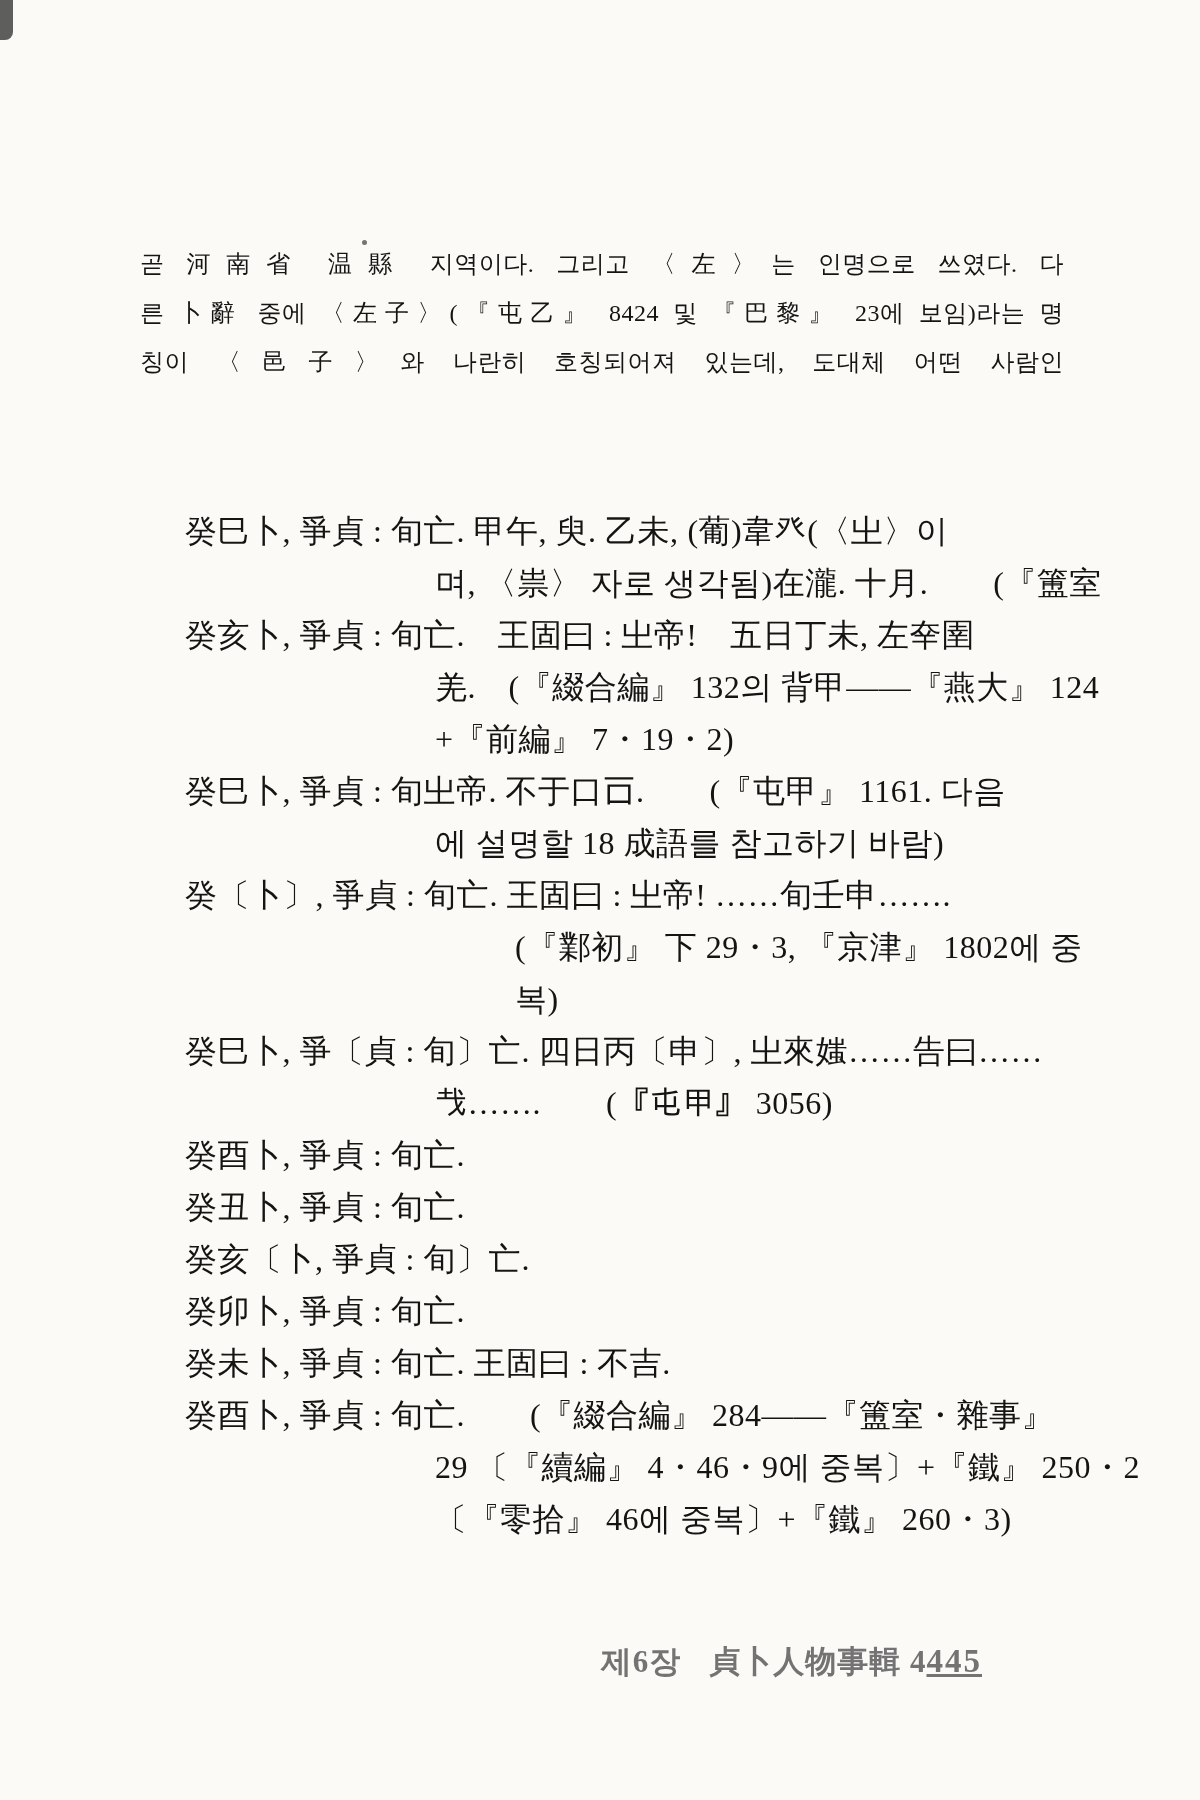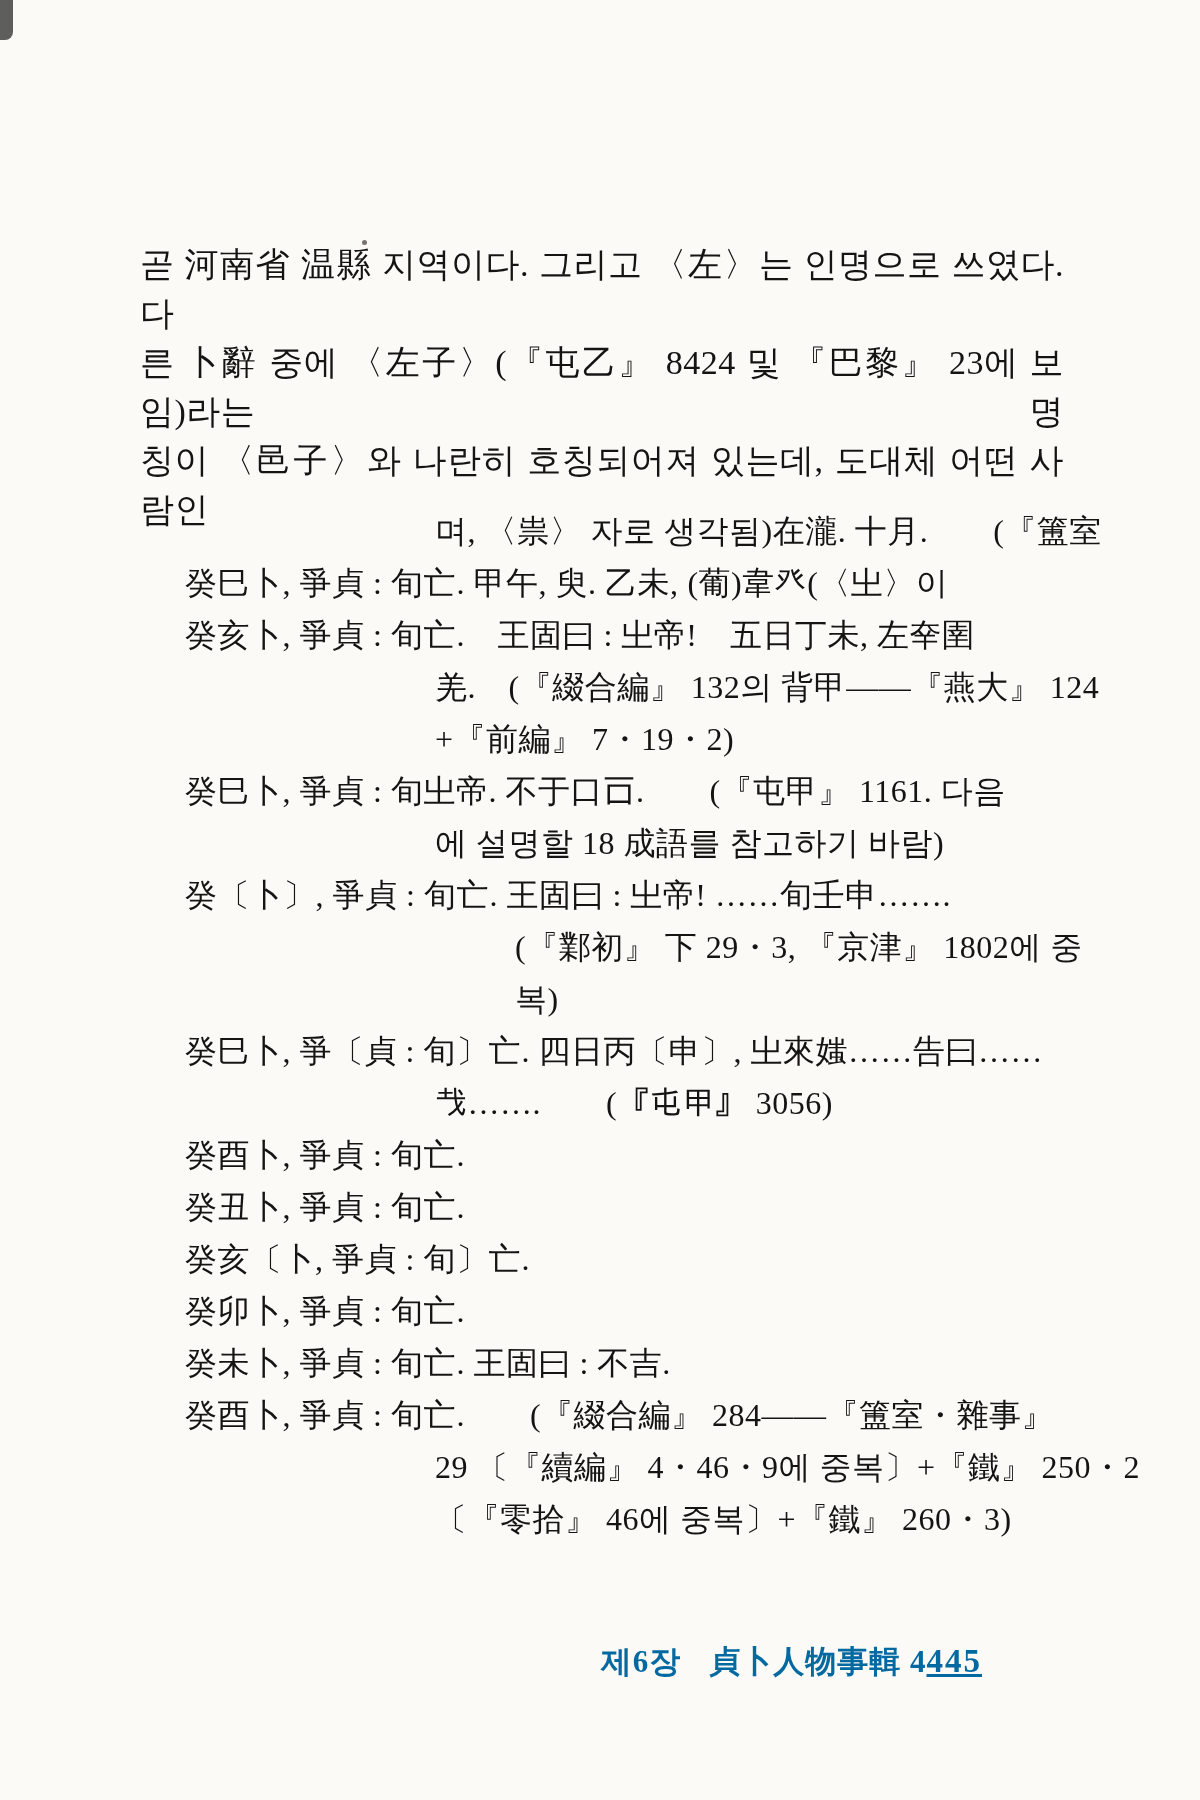--- a/index.html
+++ b/index.html
@@ -22,21 +22,21 @@
   }
   .stray-dot{
     position:absolute;left:362px;top:240px;width:5px;height:5px;
     background:#55514d;border-radius:50%;opacity:.8;
   }
   
   .paragraph{
     position:absolute;left:140px;top:240px;width:924px;
   }
   .p-line{
-    font-size:34px;line-height:49px;
+    font-size:24px;line-height:49px;
     letter-spacing:.5px;
     text-align:justify;text-align-last:justify;
     white-space:normal;
   }
   .p-line.last{text-align-last:left;}
   
   .inscriptions{
     position:absolute;left:185px;top:505px;width:930px;
   }
   .ins-line{
@@ -44,42 +44,42 @@
     letter-spacing:.5px;
     white-space:pre;
   }
   .ins-line.i1{padding-left:250px;}
   .ins-line.i2{padding-left:330px;}
   
   .running-footer{
     position:absolute;top:1641px;right:218px;
     display:flex;align-items:baseline;
     font-size:31px;font-weight:bold;letter-spacing:1px;
-    color:#0369a1;
+    color:#737373;
   }
   .running-footer .chapter{margin-right:28px;}
   .running-footer .ftitle{}
   .running-footer .pnum{font-size:33px;letter-spacing:2px;text-decoration:underline;}
 </style>
 </head>
 <body>
 
 <div class="page">
   <div class="corner-mark"></div>
   <div class="stray-dot"></div>
 
   <section class="paragraph" id="paragraph">
       <div class="p-line">곧 河南省 温縣 지역이다. 그리고 〈左〉는 인명으로 쓰였다. 다</div>
       <div class="p-line">른 卜辭 중에 〈左子〉(『屯乙』 8424 및 『巴黎』 23에 보임)라는 명</div>
       <div class="p-line">칭이 〈邑子〉와 나란히 호칭되어져 있는데, 도대체 어떤 사람인</div>
     </section>
 
   <section class="inscriptions" id="inscriptions">
+      <div class="ins-line">癸巳卜, 爭貞 : 旬亡𡆥. 甲午, 臾. 乙未, 𤰈(葡)韋癶(〈㞢〉이</div>
       <div class="ins-line i1">며, 〈祟〉 자로 생각됨)在瀧. 十月.　　(『簠室</div>
-      <div class="ins-line">癸巳卜, 爭貞 : 旬亡𡆥. 甲午, 臾. 乙未, 𤰈(葡)韋癶(〈㞢〉이</div>
       <div class="ins-line">癸亥卜, 爭貞 : 旬亡𡆥.　王固曰 : 㞢帝!　五日丁未, 左㚔圉</div>
       <div class="ins-line i1">羌.　(『綴合編』 132의 背甲——『燕大』 124</div>
       <div class="ins-line i1">+『前編』 7・19・2)</div>
       <div class="ins-line">癸巳卜, 爭貞 : 旬㞢帝. 不于口𠮛𡆥.　　(『屯甲』 1161. 다음</div>
       <div class="ins-line i1">에 설명할 18 成語를 참고하기 바람)</div>
       <div class="ins-line">癸☑〔卜〕, 爭貞 : 旬亡𡆥. 王固曰 : 㞢帝! ……旬壬申…….</div>
       <div class="ins-line i2">(『鄴初』 下 29・3, 『京津』 1802에 중</div>
       <div class="ins-line i2">복)</div>
       <div class="ins-line">癸巳卜, 爭〔貞 : 旬〕亡𡆥. 四日丙〔申〕, 㞢來媸……告曰……</div>
       <div class="ins-line i1">𢦏…….　　(『屯甲』 3056)</div>

